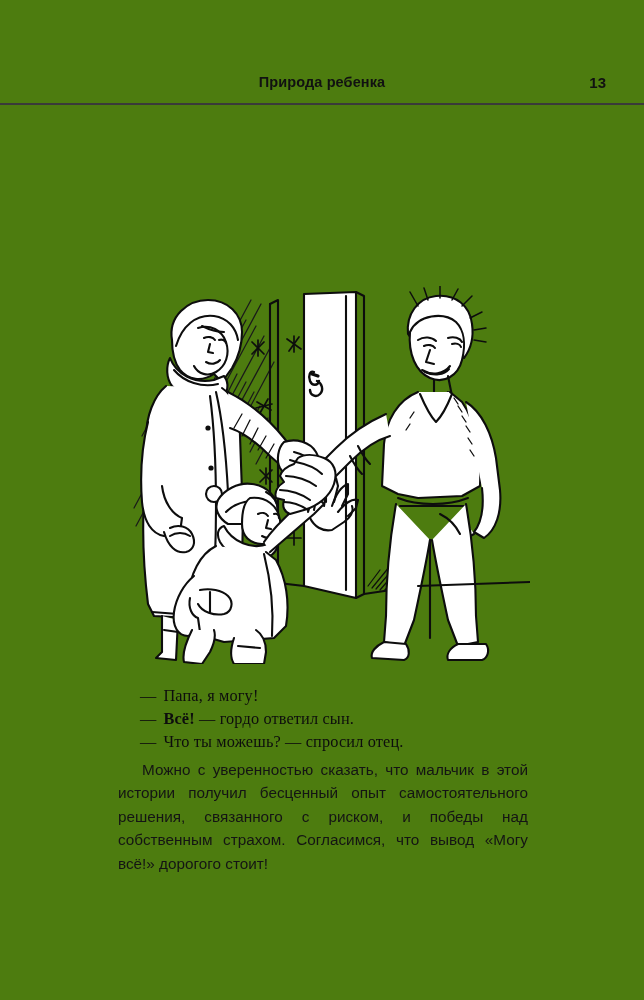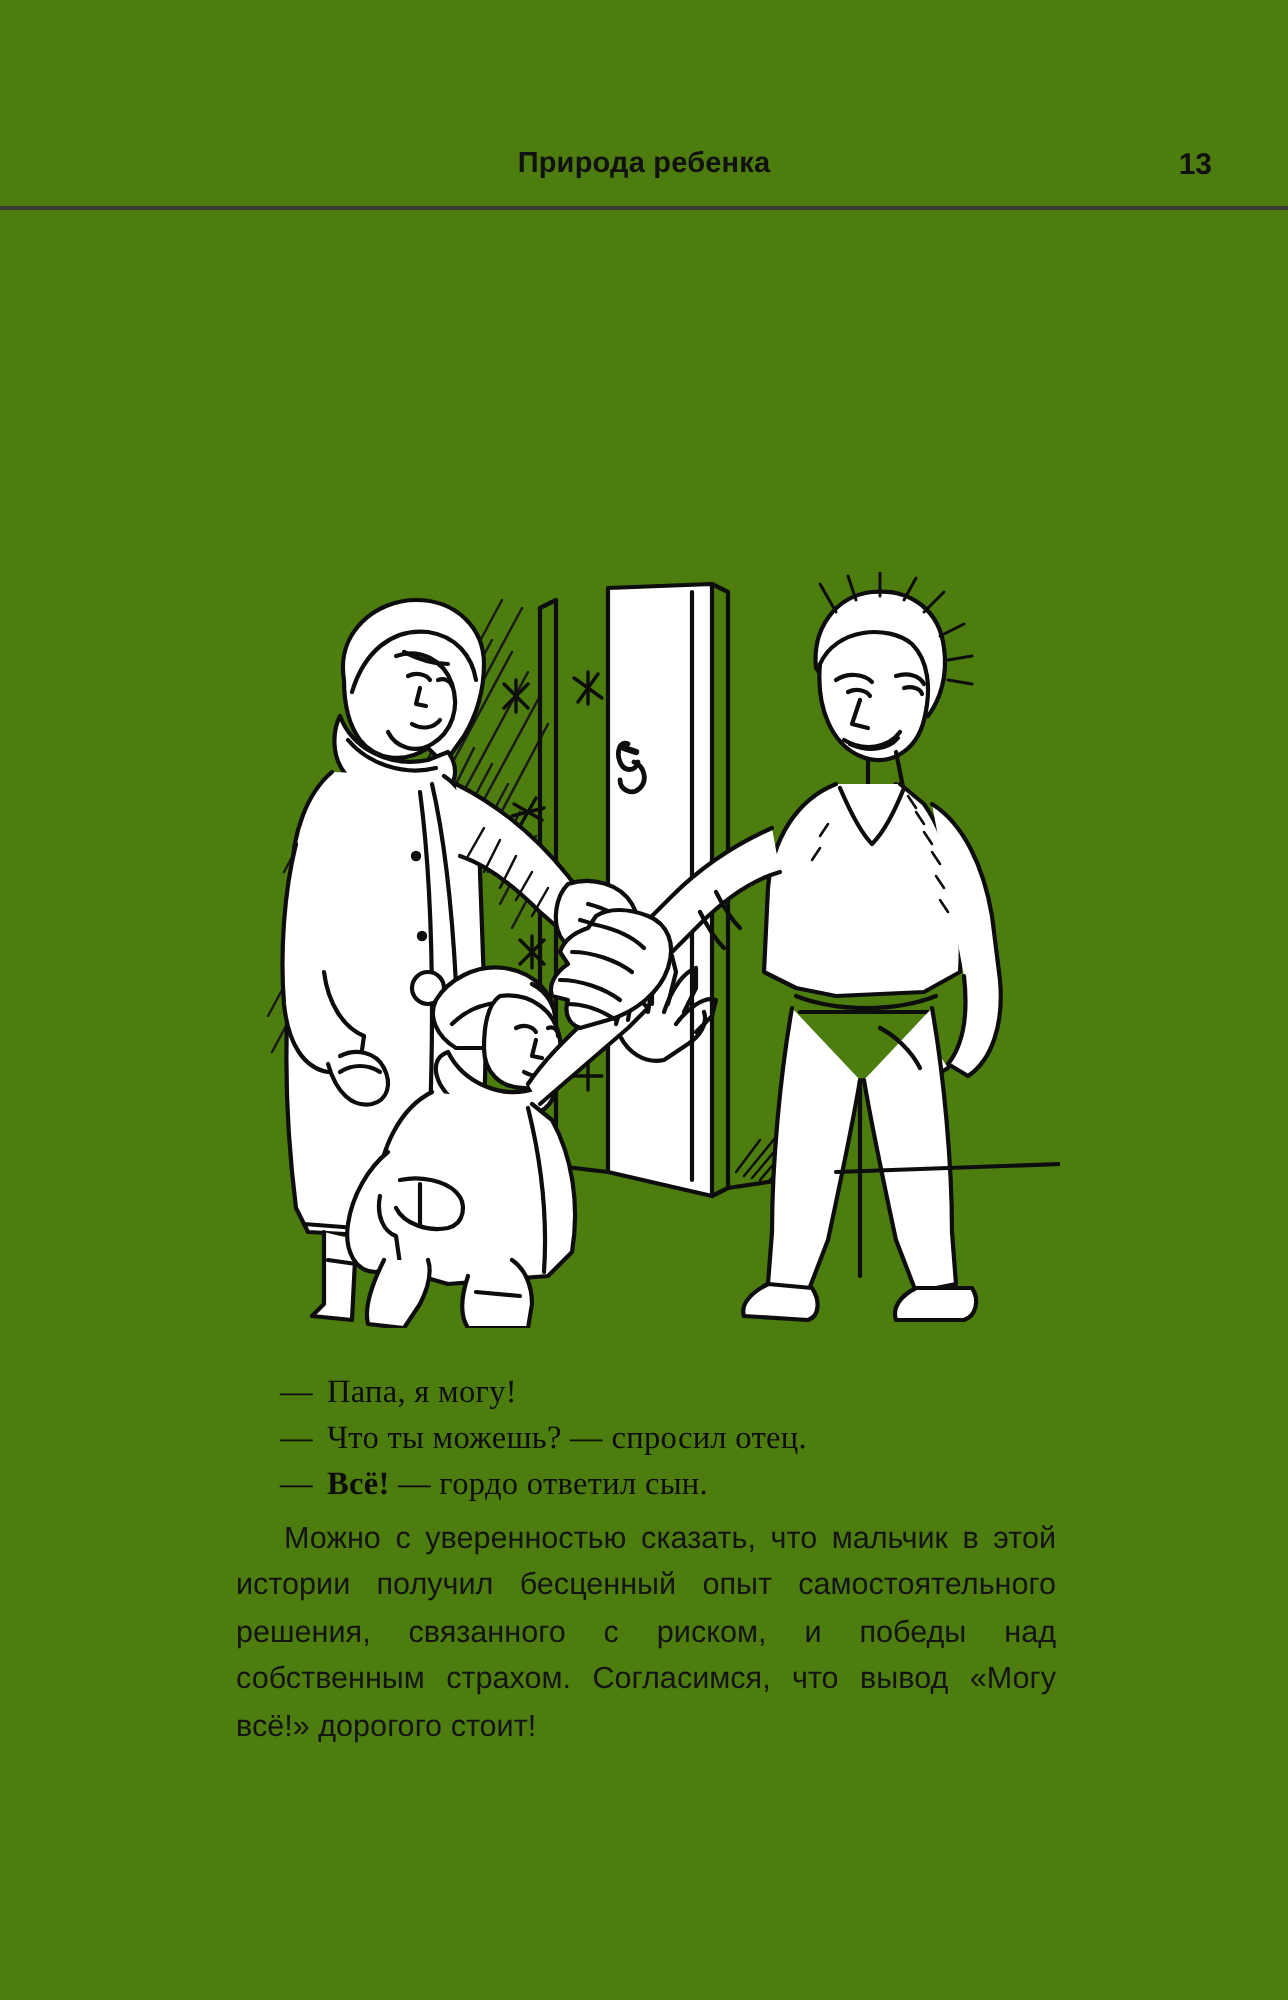--- a/index.html
+++ b/index.html
@@ -411,22 +411,22 @@
         <path d="M300 300 L412 296"></path>
       </g>
     </svg>
   </div>
 
   <div class="col dialogue">
     <div class="dline">
       <span class="dash">—</span><span>Папа, я могу!</span>
     </div>
     <div class="dline">
+      <span class="dash">—</span><b>Всё!</b><span> — гордо ответил сын.</span>
+    </div>
+    <div class="dline">
       <span class="dash">—</span><span>Что ты можешь? — спросил отец.</span>
     </div>
-    <div class="dline">
-      <span class="dash">—</span><b>Всё!</b><span> — гордо ответил сын.</span>
-    </div>
   </div>
 
   <div class="col closing"><span class="indent"></span><span>Можно с уверенностью сказать, что мальчик в этой истории получил бесценный опыт самостоятельного решения, связанного с риском, и победы над собственным страхом. Согласимся, что вывод «Могу всё!» дорогого стоит!</span></div>
 
 </div>
 
 </body></html>

